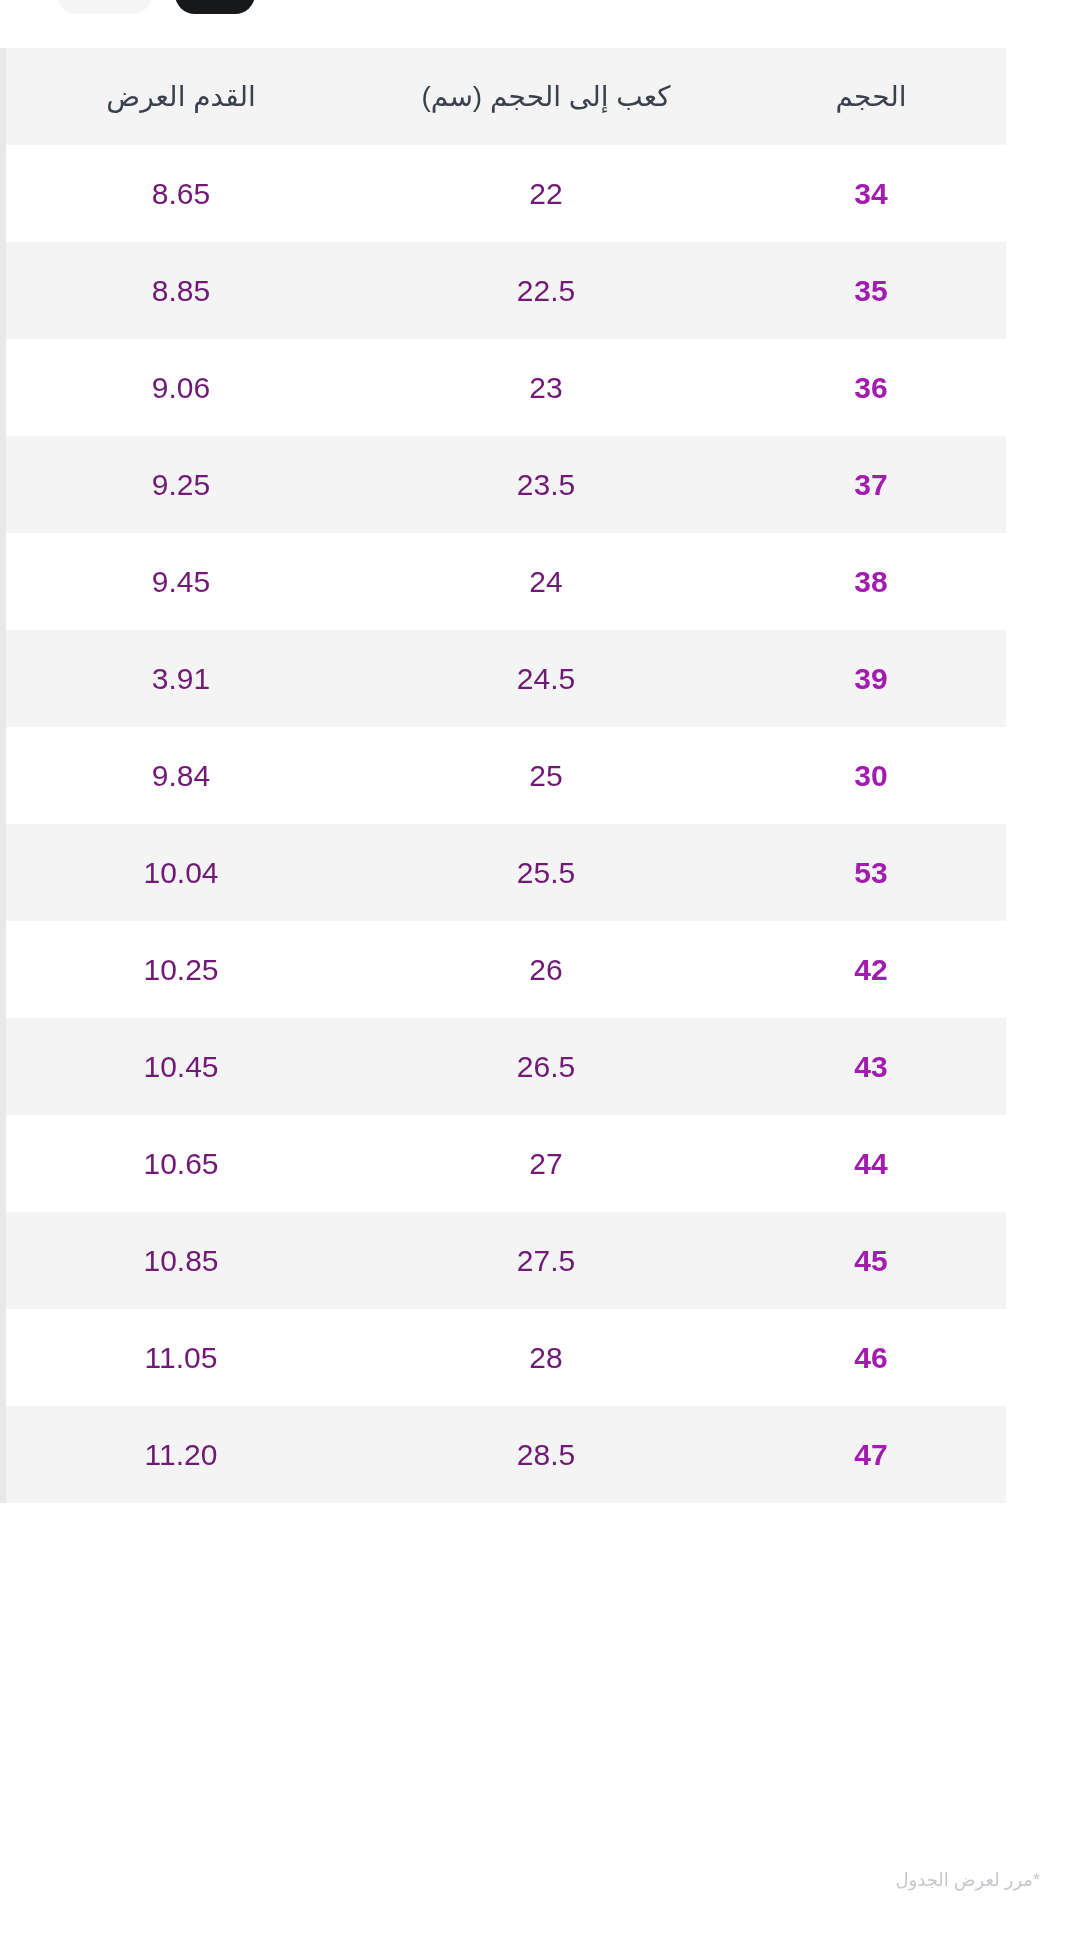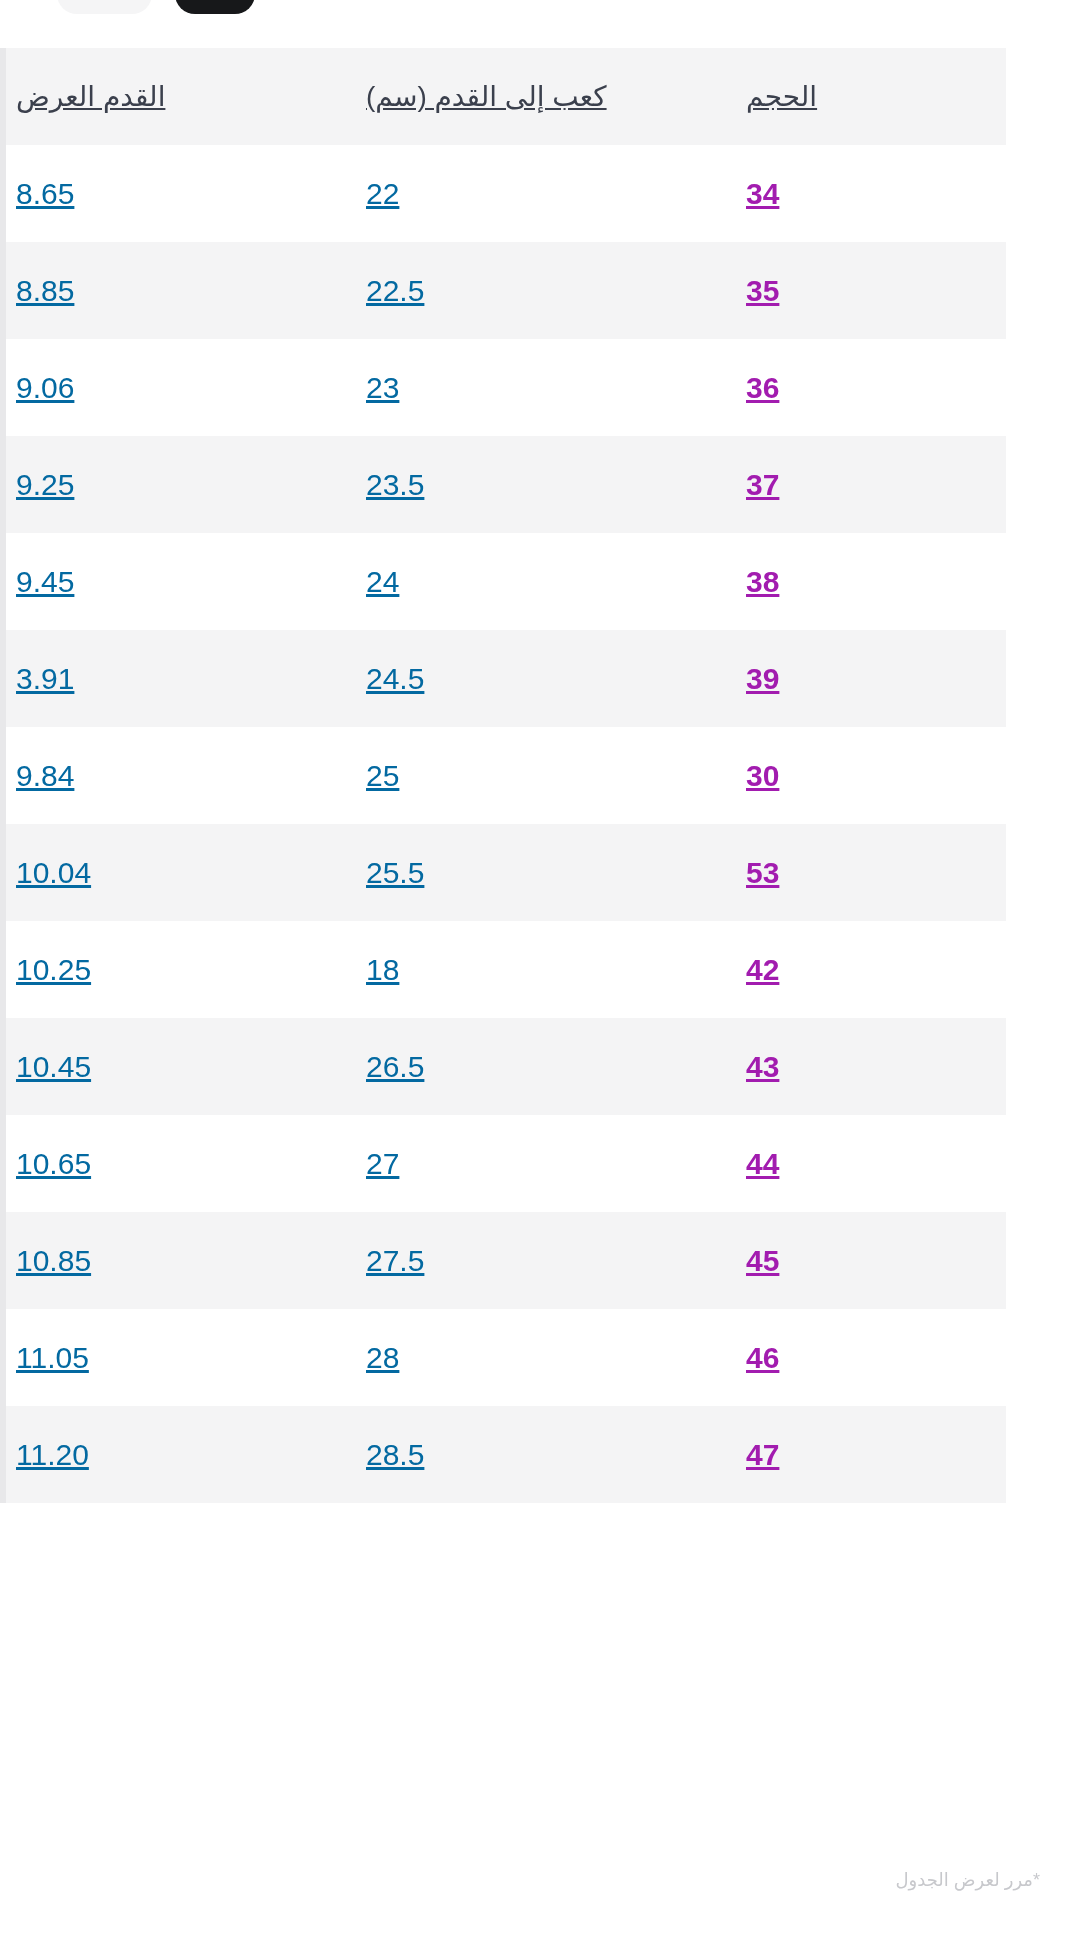--- a/index.html
+++ b/index.html
@@ -63,39 +63,38 @@
     border-collapse: collapse;
     width: 1000px;
     margin-right: 34px;
     table-layout: fixed;
     direction: rtl;
   }
   table#size-chart th,
   table#size-chart td {
     height: 97px;
     padding: 0 10px;
-    text-align: left;
+    text-align: center;
     vertical-align: middle;
     border: 0;
     box-sizing: border-box;
-    text-decoration: underline;
   }
   thead tr { background: #f4f4f5; }
   thead th {
     font-size: 28px;
     font-weight: 400;
     color: #3b404d;
     white-space: nowrap;
   }
   tbody tr.row-odd  { background: #ffffff; }
   tbody tr.row-even { background: #f4f4f5; }
   tbody td {
     font-size: 30px;
     font-weight: 400;
-    color: #0369a1;
+    color: #701a75;
   }
   tbody td.size-cell {
     font-weight: 700;
     color: #a21caf;
   }
 
   
   col.col-size   { width: 270px; }
   col.col-length { width: 380px; }
   col.col-width  { width: 350px; }
@@ -126,21 +125,21 @@
 <div id="table-scroll">
   <table id="size-chart">
     <colgroup>
       <col class="col-size">
       <col class="col-length">
       <col class="col-width">
     </colgroup>
     <thead>
       <tr>
         <th>الحجم</th>
-        <th>كعب إلى القدم (سم)</th>
+        <th>كعب إلى الحجم (سم)</th>
         <th>القدم العرض</th>
       </tr>
     </thead>
     <tbody id="size-chart-body">
         <tr class="row-odd">
           <td class="size-cell">34</td>
           <td>22</td>
           <td>8.65</td>
         </tr>
         <tr class="row-even">
@@ -173,21 +172,21 @@
           <td>25</td>
           <td>9.84</td>
         </tr>
         <tr class="row-even">
           <td class="size-cell">53</td>
           <td>25.5</td>
           <td>10.04</td>
         </tr>
         <tr class="row-odd">
           <td class="size-cell">42</td>
-          <td>18</td>
+          <td>26</td>
           <td>10.25</td>
         </tr>
         <tr class="row-even">
           <td class="size-cell">43</td>
           <td>26.5</td>
           <td>10.45</td>
         </tr>
         <tr class="row-odd">
           <td class="size-cell">44</td>
           <td>27</td>

